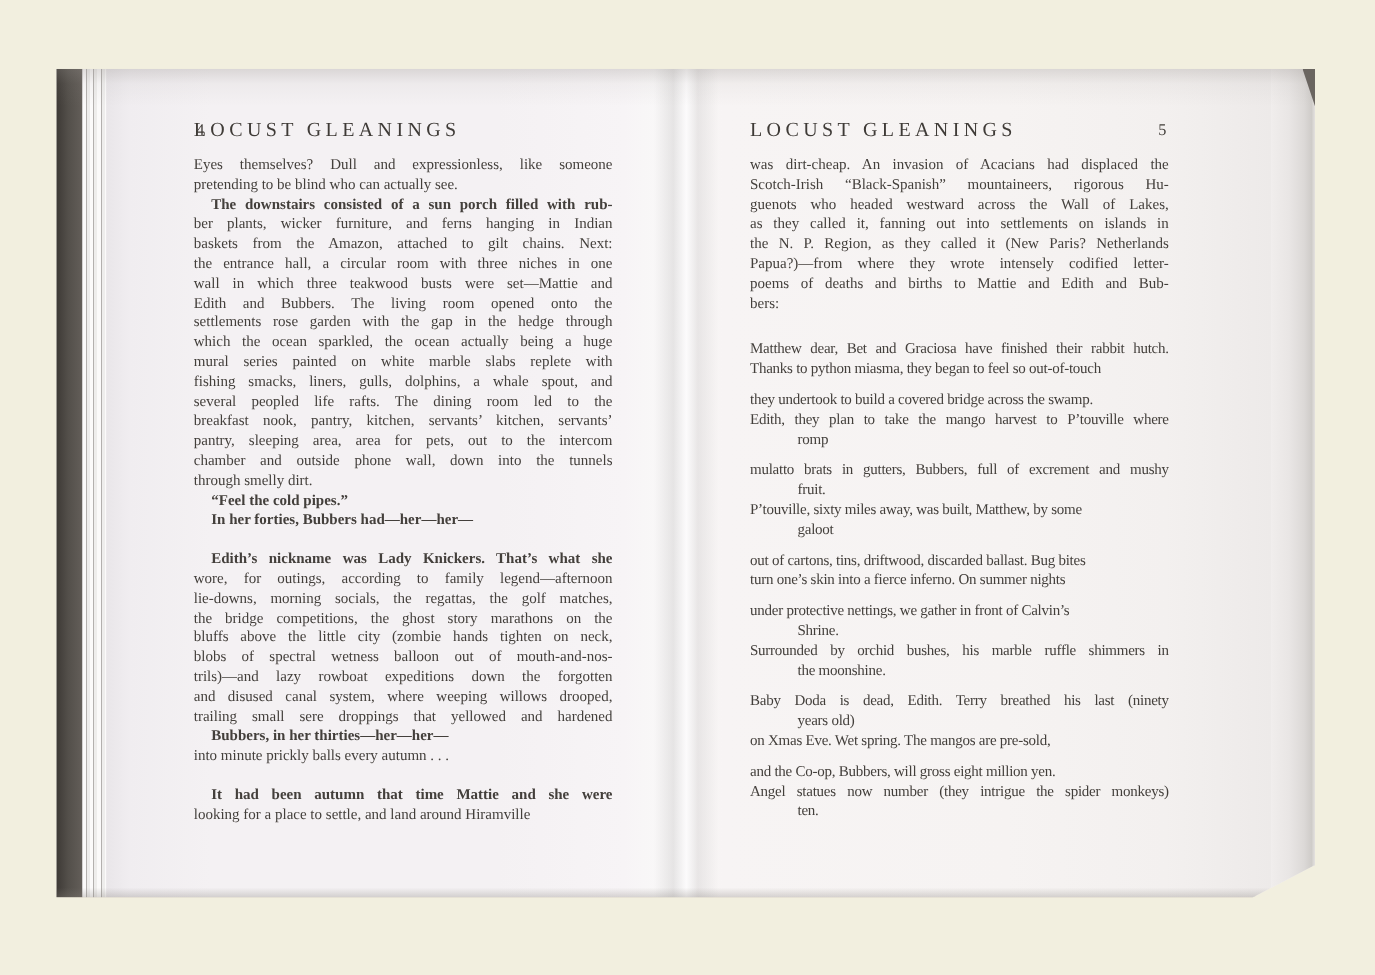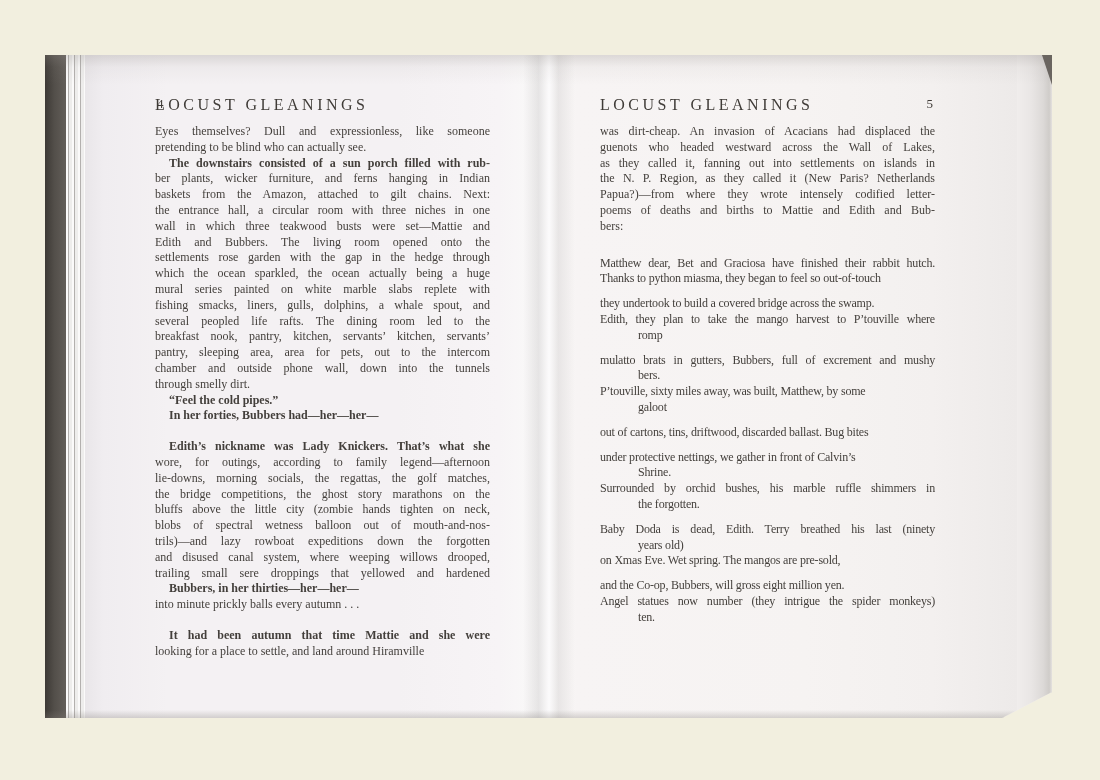--- a/index.html
+++ b/index.html
@@ -142,45 +142,47 @@
     </div>
 
     <div class="page right">
       <div class="content">
         <div class="pagehead">
           <span class="runhead">LOCUST GLEANINGS</span>
           <span class="pagenum pn-right">5</span>
         </div>
         <div class="body">
             <div class="ln j">was dirt-cheap. An invasion of Acacians had displaced the</div>
+            <div class="ln j">Scotch-Irish “Black-Spanish” mountaineers, rigorous Hu-</div>
             <div class="ln j">guenots who headed westward across the Wall of Lakes,</div>
             <div class="ln j">as they called it, fanning out into settlements on islands in</div>
             <div class="ln j">the N. P. Region, as they called it (New Paris? Netherlands</div>
             <div class="ln j">Papua?)—from where they wrote intensely codified letter-</div>
             <div class="ln j">poems of deaths and births to Mattie and Edith and Bub-</div>
             <div class="ln">bers:</div>
             <div class="sp-b2"></div>
             <div class="ln poem j">Matthew dear, Bet and Graciosa have finished their rabbit hutch.</div>
             <div class="ln poem">Thanks to python miasma, they began to feel so out-of-touch</div>
             <div class="sp-pb"></div>
             <div class="ln poem">they undertook to build a covered bridge across the swamp.</div>
             <div class="ln poem j">Edith, they plan to take the mango harvest to P’touville where</div>
             <div class="ln poem hang">romp</div>
             <div class="sp-pb"></div>
             <div class="ln poem j">mulatto brats in gutters, Bubbers, full of excrement and mushy</div>
-            <div class="ln poem hang">bers.</div>
+            <div class="ln poem hang">fruit.</div>
             <div class="ln poem">P’touville, sixty miles away, was built, Matthew, by some</div>
             <div class="ln poem hang">galoot</div>
             <div class="sp-pb"></div>
             <div class="ln poem">out of cartons, tins, driftwood, discarded ballast. Bug bites</div>
+            <div class="ln poem">turn one’s skin into a fierce inferno. On summer nights</div>
             <div class="sp-pb"></div>
             <div class="ln poem">under protective nettings, we gather in front of Calvin’s</div>
             <div class="ln poem hang">Shrine.</div>
             <div class="ln poem j">Surrounded by orchid bushes, his marble ruffle shimmers in</div>
-            <div class="ln poem hang">the forgotten.</div>
+            <div class="ln poem hang">the moonshine.</div>
             <div class="sp-pb"></div>
             <div class="ln poem j">Baby Doda is dead, Edith. Terry breathed his last (ninety</div>
             <div class="ln poem hang">years old)</div>
             <div class="ln poem">on Xmas Eve. Wet spring. The mangos are pre-sold,</div>
             <div class="sp-pb"></div>
             <div class="ln poem">and the Co-op, Bubbers, will gross eight million yen.</div>
             <div class="ln poem j">Angel statues now number (they intrigue the spider monkeys)</div>
             <div class="ln poem hang">ten.</div>
           </div>
       </div>

